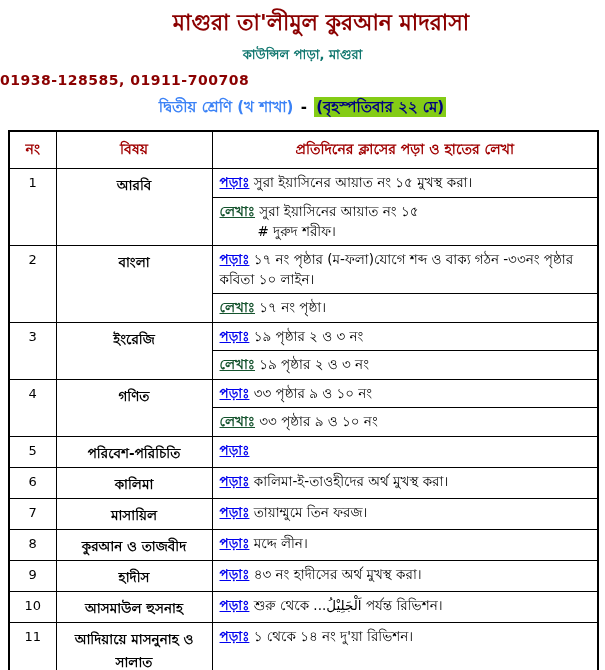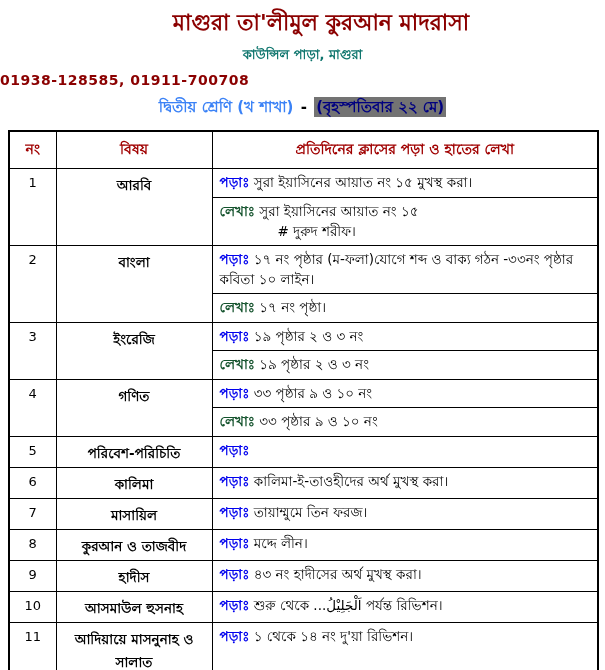--- a/index.html
+++ b/index.html
@@ -37,21 +37,21 @@
     letter-spacing: 0.5px;
   }
   .hdr-classline {
     text-align: center;
     font-size: 15px;
     font-weight: bold;
     margin-top: 7px;
   }
   .class-name { color: #3b82f6; }
   .sep { color: #000000; padding: 0 2px; }
-  .day-highlight { background: #737373; color: #000080; padding: 1px 2px; }
+  .day-highlight { background: #84cc16; color: #000080; padding: 1px 2px; }
 
   table.homework {
     border-collapse: collapse;
     table-layout: fixed;
     width: 589px;
     margin: 10px 8px 0 8px;
     border: 2px solid #000000;
   }
   table.homework th, table.homework td {
     border: 1px solid #000000;
@@ -78,24 +78,24 @@
     padding-top: 6px;
     color: #000000;
   }
   td.content-cell {
     font-size: 13.5px;
     color: #000000;
     padding: 4px 6px 4px 7px;
     line-height: 1.45;
     vertical-align: top;
   }
-  .lbl { font-weight: bold; }
+  .lbl { font-weight: bold; text-decoration: underline; }
   .lbl.pora  { color: #0000EE; }
   .lbl.lekha { color: #14532d; }
-  .extra-line { margin-left: 58px; }
+  .extra-line { margin-left: 38px; }
 </style>
 </head>
 <body>
 
 <div class="page">
 
   <div class="hdr-title">মাগুরা তা'লীমুল কুরআন মাদরাসা</div>
   <div class="hdr-address">কাউন্সিল পাড়া, মাগুরা</div>
   <div class="hdr-phones">01938-128585, 01911-700708</div>
   <div class="hdr-classline">

